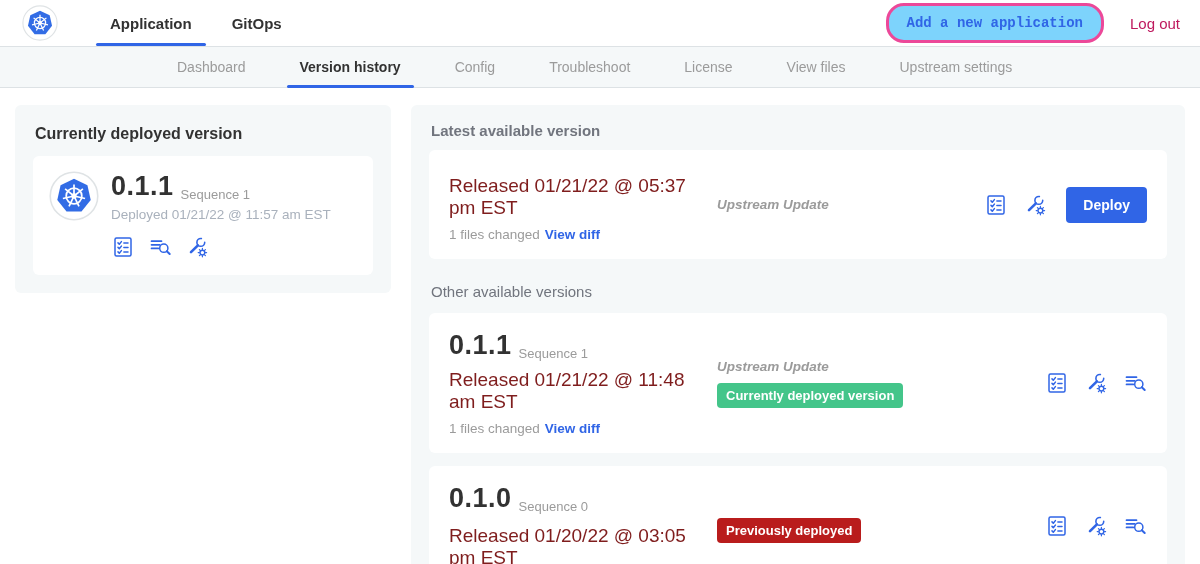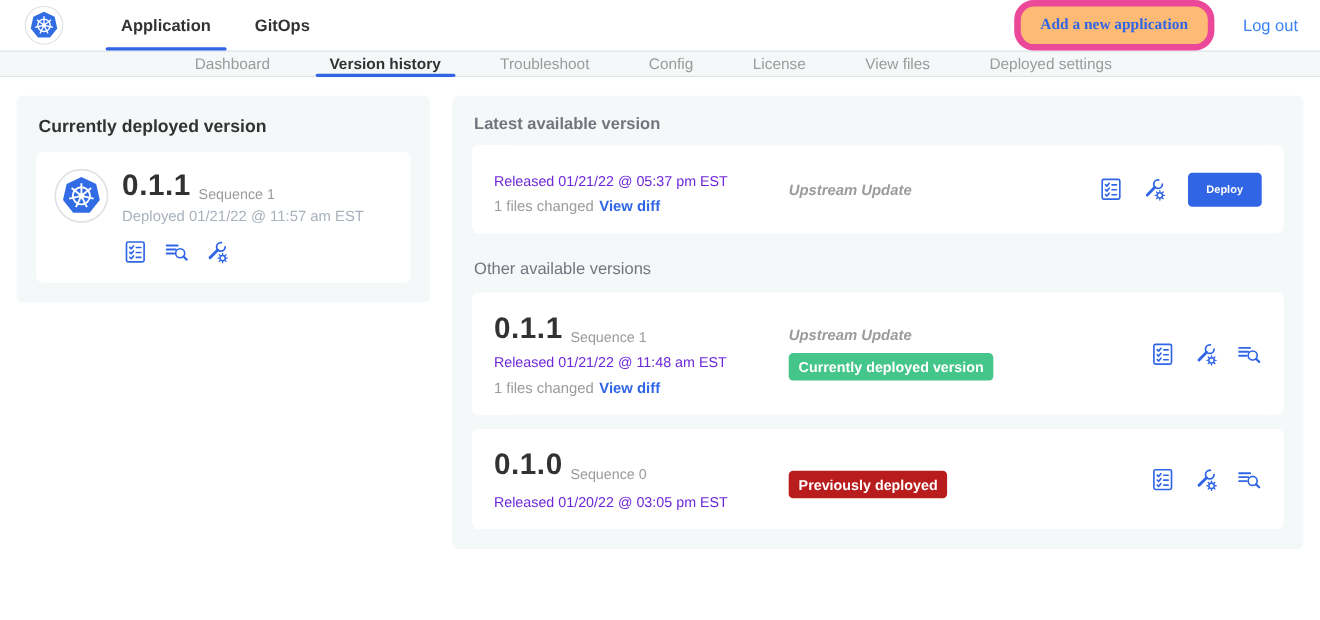--- a/index.html
+++ b/index.html
@@ -6,25 +6,25 @@
   html,body { width:1200px; min-height:564px; background:#fff;
     font-family:"Liberation Sans","DejaVu Sans",sans-serif; color:#323232; }
 
   
   .header { display:flex; align-items:center; height:46px; padding:0 20px 0 22px; background:#fff; }
   .logo-wrap { width:36px; height:36px; margin-right:32px; flex:none; }
   .topnav { display:flex; height:100%; }
   .topnav-item { position:relative; display:flex; align-items:center; padding:0 20px; font-size:15px; font-weight:700; color:#323232; cursor:pointer; }
   .topnav-item.active::after { content:""; position:absolute; left:6px; right:6px; bottom:0; height:3px; background:#3065E6; border-radius:2px; }
   .header-spacer { flex:1; }
-  .pill-btn { border:6px solid #ec4899; color:#3065E6; background:#fdba74; border-radius:18px; padding:9px 18px; font-size:14px; font-weight:700; cursor:pointer; font-family:Liberation Serif, serif; }
-  .logout { margin-left:26px; font-size:15px; color:#3b82f6; cursor:pointer; }
-
-  
-  .subnav { display:flex; height:24px; background:#F5F8F9; border-top:1px solid #DDE2E5; border-bottom:1px solid #DDE2E5; padding-left:150px;text-align:right; }
+  .pill-btn { border:3px solid #ec4899; color:#3065E6; background:#7dd3fc; border-radius:18px; padding:9px 18px; font-size:14px; font-weight:700; cursor:pointer; font-family:Liberation Mono, monospace; }
+  .logout { margin-left:26px; font-size:15px; color:#be185d; cursor:pointer; }
+
+  
+  .subnav { display:flex; height:42px; background:#F5F8F9; border-top:1px solid #DDE2E5; border-bottom:1px solid #DDE2E5; padding-left:150px;text-align:right; }
   .subnav-item { position:relative; display:flex; align-items:center; padding:0 27px; font-size:14px; color:#9B9B9B; cursor:pointer; }
   .subnav-item.active { color:#323232; font-weight:700; }
   .subnav-item.active::after { content:""; position:absolute; left:14px; right:14px; bottom:-1px; height:3px; background:#3065E6; border-radius:2px; }
 
   
   .main { display:flex; gap:20px; padding:17px 15px 20px; align-items:flex-start; }
 
   .panel { background:#F5F8F9; border-radius:6px; }
   .left-panel { width:376px; flex:none; padding:14px 18px 18px; }
   .left-title { font-size:16px; font-weight:700; color:#323232; margin:6px 0 13px 2px; }
@@ -40,30 +40,30 @@
   
   .right-panel { flex:1; padding:13px 18px 18px; }
   .rp-head { display:flex; justify-content:space-between; align-items:center; padding:4px 2px 11px; }
   .rp-title { font-size:15px; font-weight:600; color:#71757E; }
   .rp-actions { display:flex; align-items:center; gap:27px; }
   .action-link { display:flex; align-items:center; gap:7px; color:#3065E6; font-size:13.5px; font-weight:700; cursor:pointer; }
   .action-link .ic { width:18px; height:18px; }
 
   .vrow { background:#fff; border-radius:6px; padding:17px 20px; display:flex; align-items:center; }
   .vrow .info { width:258px; flex:none; }
-  .released { font-size:13px; color:#6d28d9; margin-top:8px; }
+  .released { font-size:19px; color:#7f1d1d; margin-top:8px; }
   .files-line { font-size:13.5px; color:#9B9B9B; margin-top:8px; }
   .view-diff { color:#3065E6; font-weight:700; margin-left:5px; cursor:pointer; }
   .vrow .mid { flex:1; padding-left:10px; align-self:center; }
   .source { font-size:13.5px; font-weight:700; color:#9B9B9B;font-style:italic; }
   .badge { display:inline-block; margin-top:9px; border-radius:4px; padding:5px 9px; font-size:13px; font-weight:700; color:#fff; }
   .badge.green { background:#44C58A; }
   .badge.gray { background:#b91c1c; }
   .vrow .acts { margin-left:auto; display:flex; align-items:center; gap:15px; }
-  .btn-primary { background:#3065E6; border:none; color:#fff; font-size:10px; font-weight:700; padding:10px 17px; border-radius:4px; cursor:pointer; margin-left:4px; font-family:inherit; }
+  .btn-primary { background:#3065E6; border:none; color:#fff; font-size:14px; font-weight:700; padding:10px 17px; border-radius:4px; cursor:pointer; margin-left:4px; font-family:inherit; }
   .btn-outline { background:#fff; border:1px solid #3065E6; color:#3065E6; font-size:14px; font-weight:700; padding:9px 13px; border-radius:6px; cursor:pointer; margin-left:4px; font-family:inherit; }
   .other-title { font-size:15px; font-weight:400; color:#71757E; margin:24px 0 13px 2px; }
   .row-gap { margin-top:13px; }
 </style>
 </head>
 <body>
 
 <svg width="0" height="0" style="position:absolute">
   <defs>
     <symbol id="sym-k8s" viewBox="0 0 32 32">
@@ -154,33 +154,33 @@
 </div>
 
 <div class="subnav">
   <div class="subnav-item">
       <span>Dashboard</span>
     </div>
   <div class="subnav-item active">
       <span>Version history</span>
     </div>
   <div class="subnav-item">
+      <span>Config</span>
+    </div>
+  <div class="subnav-item">
       <span>Troubleshoot</span>
     </div>
   <div class="subnav-item">
-      <span>Config</span>
-    </div>
-  <div class="subnav-item">
       <span>License</span>
     </div>
   <div class="subnav-item">
       <span>View files</span>
     </div>
   <div class="subnav-item">
-      <span>Deployed settings</span>
+      <span>Upstream settings</span>
     </div>
 </div>
 
 <div class="main">
 
   <div class="panel left-panel">
     <div class="left-title">Currently deployed version</div>
     <div class="deployed-card">
       <svg class="k8s-badge">
           <use href="#sym-k8s"></use>

